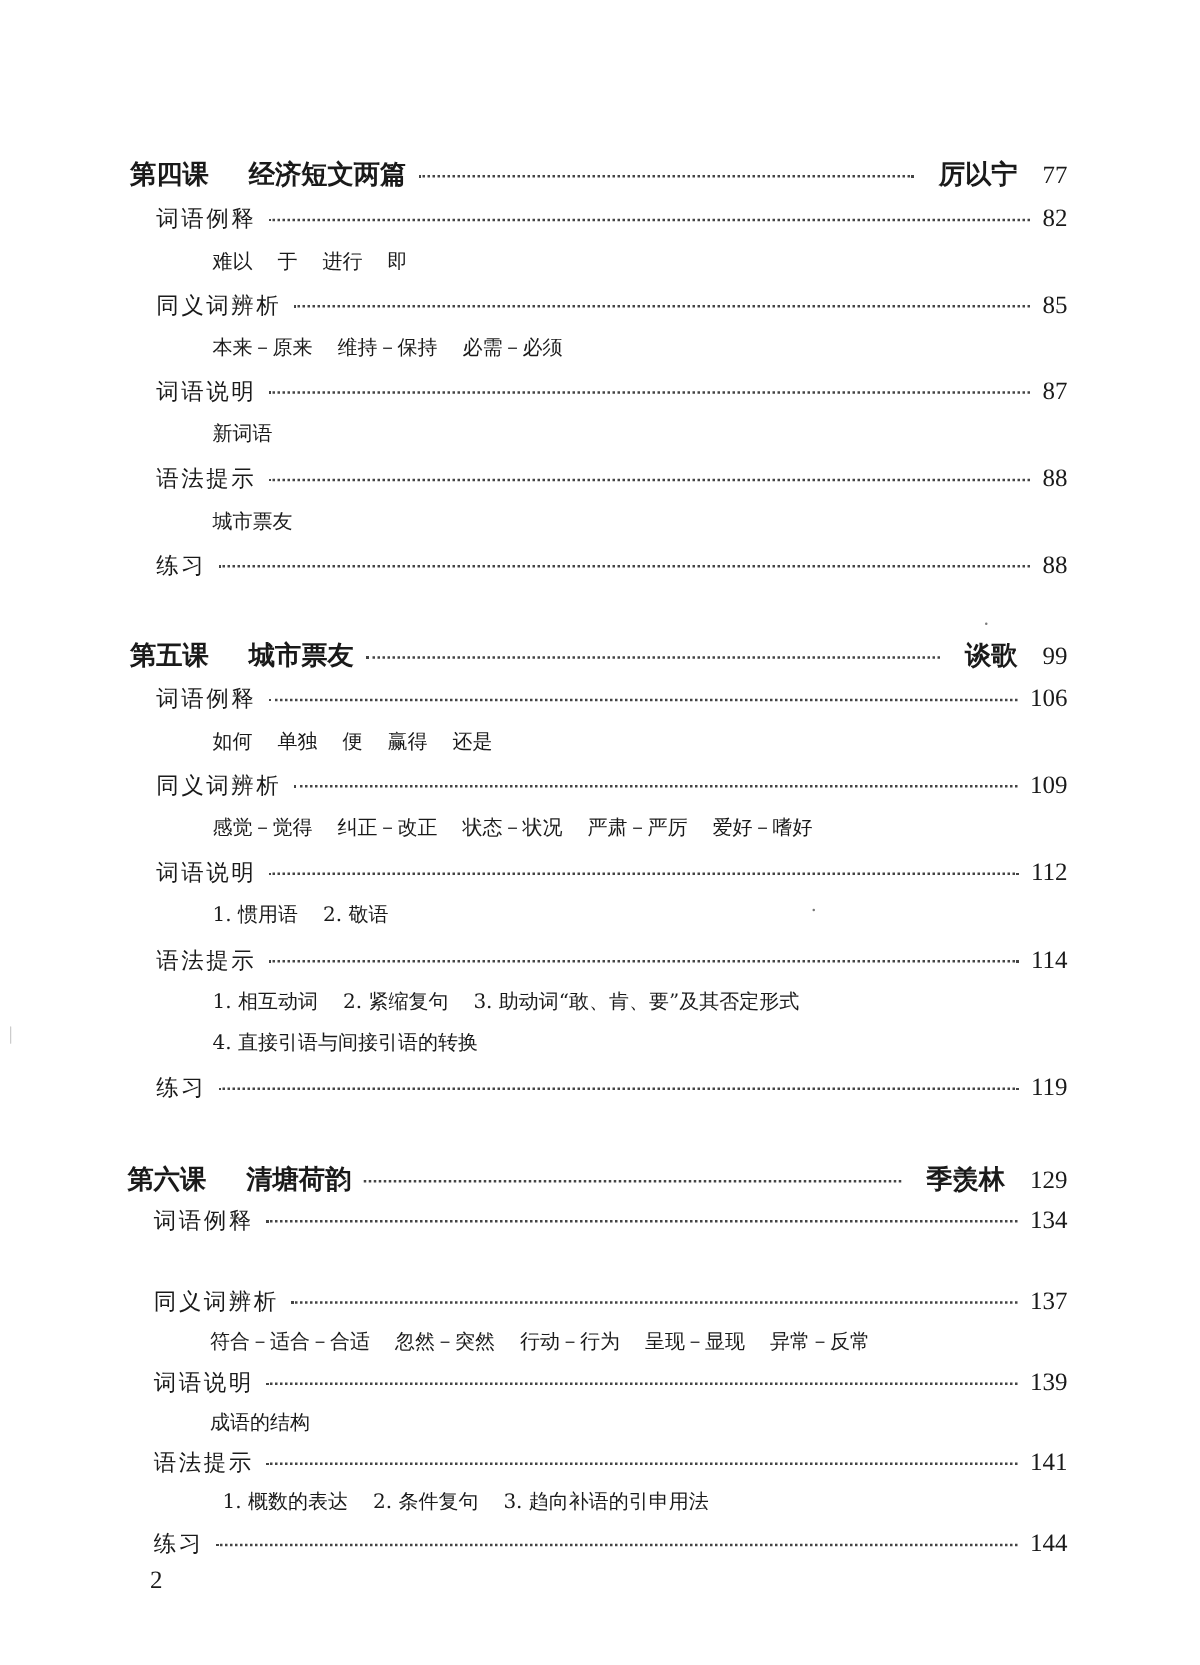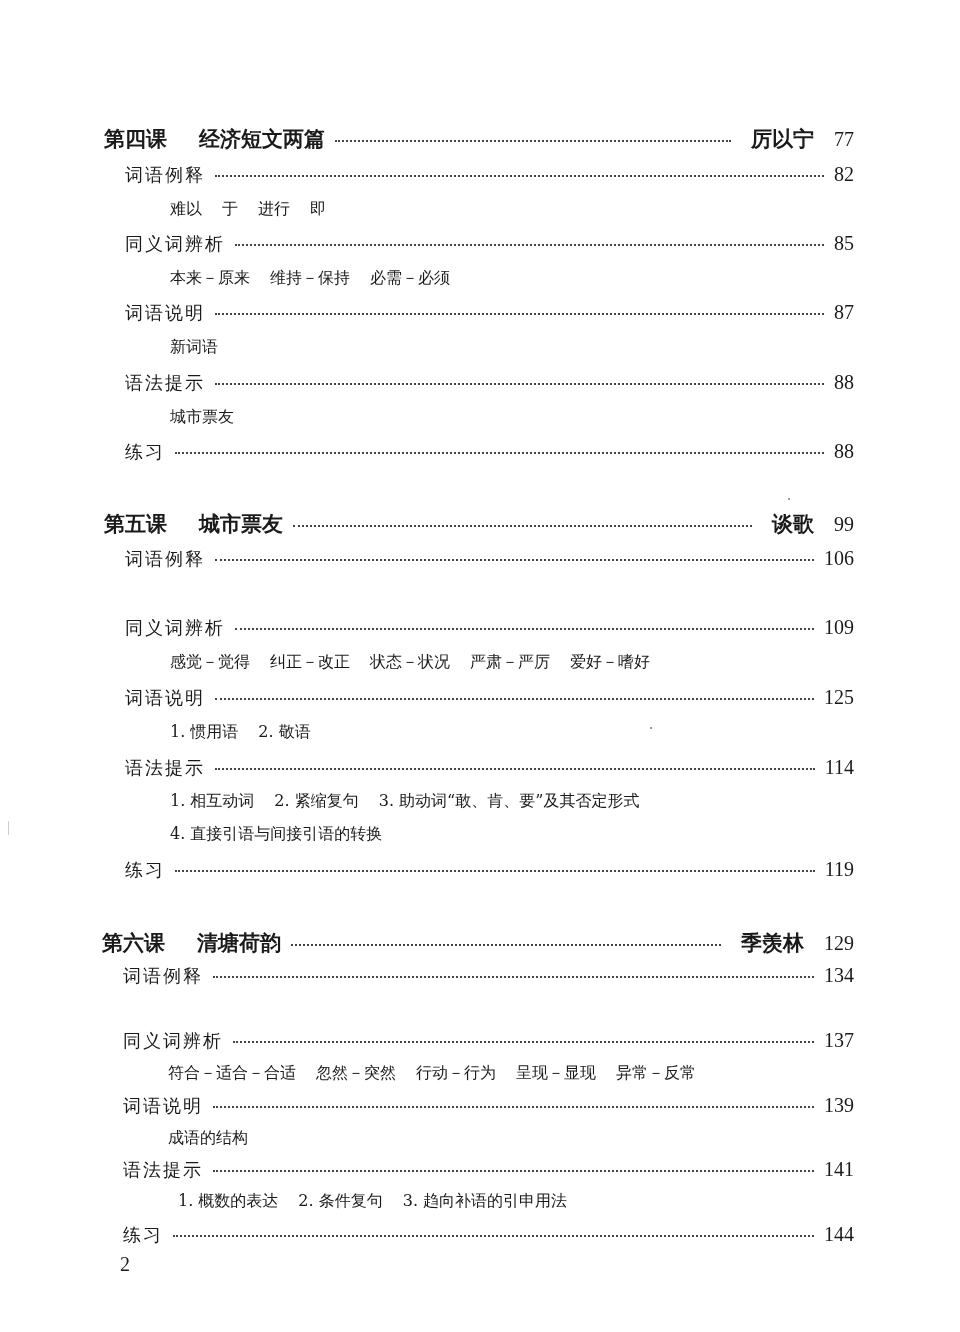--- a/index.html
+++ b/index.html
@@ -80,32 +80,35 @@
     <span class="title">城市票友</span>
     <span class="leader"></span>
     <span class="author">谈歌</span>
     <span class="page-num">99</span>
   </div>
   <div class="row section" style="top:546px;">
     <span>词语例释</span>
     <span class="leader"></span>
     <span class="page-num">106</span>
   </div>
+  <div class="sub" style="top:582px;">
+    <span>如何</span><span>单独</span><span>便</span><span>赢得</span><span>还是</span>
+  </div>
   <div class="row section" style="top:615px;">
     <span>同义词辨析</span>
     <span class="leader"></span>
     <span class="page-num">109</span>
   </div>
   <div class="sub" style="top:651px;">
     <span>感觉－觉得</span><span>纠正－改正</span><span>状态－状况</span><span>严肃－严厉</span><span>爱好－嗜好</span>
   </div>
   <div class="row section" style="top:685px;">
     <span>词语说明</span>
     <span class="leader"></span>
-    <span class="page-num">125</span>
+    <span class="page-num">112</span>
   </div>
   <div class="sub" style="top:721px;">
     <span>1. 惯用语</span><span>2. 敬语</span>
   </div>
   <div class="row section" style="top:755px;">
     <span>语法提示</span>
     <span class="leader"></span>
     <span class="page-num">114</span>
   </div>
   <div class="sub" style="top:790px;">

